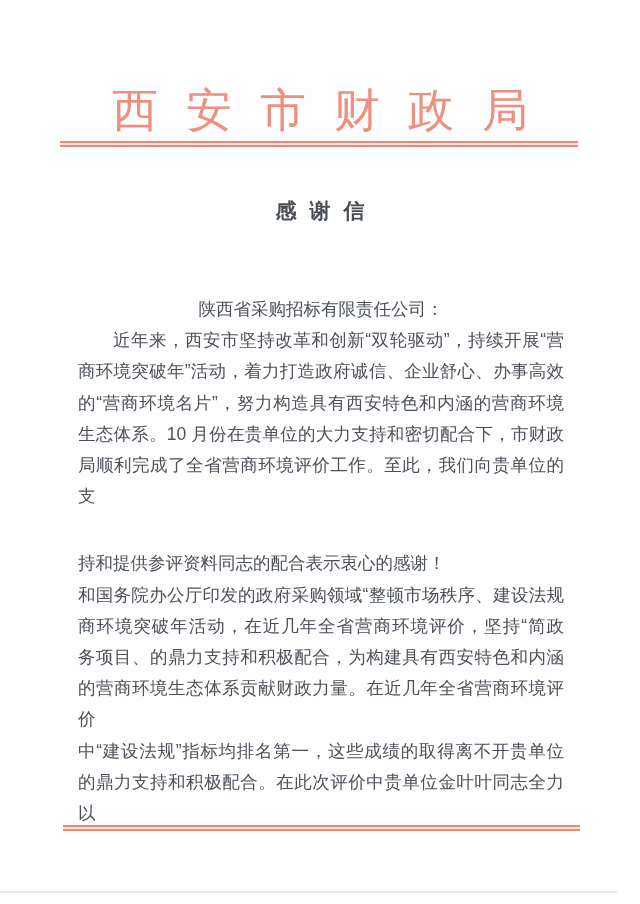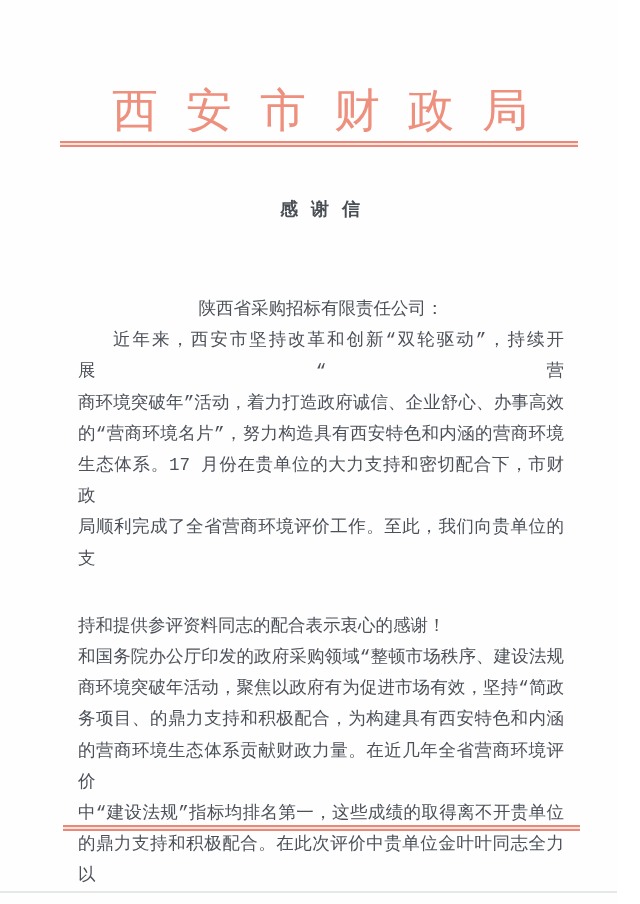--- a/index.html
+++ b/index.html
@@ -6,21 +6,21 @@
     margin: 0;
     padding: 0;
     background: #ffffff;
   }
   .page {
     position: relative;
     width: 617px;
     height: 904px;
     background: #fefefe;
     overflow: hidden;
-    font-family: Liberation Mono, monospace;
+    font-family: Liberation Sans, sans-serif;
   }
   .letterhead {
     position: absolute;
     top: 80px;
     left: 0;
     width: 640px;
     text-align: center;
     font-size: 46px;
     font-weight: 500;
     color: #ed907e;
@@ -45,21 +45,21 @@
     left: 63px;
     width: 517px;
     top: 825px;
   }
   .doc-title {
     position: absolute;
     top: 197px;
     left: 0;
     width: 640px;
     text-align: center;
-    font-size: 18px;
+    font-size: 21px;
     font-weight: bold;
     color: #494e55;
     letter-spacing: 13px;
     padding-left: 13px;
     box-sizing: border-box;
   }
   .letter-body {
     position: absolute;
     top: 294px;
     left: 78px;
@@ -105,28 +105,28 @@
   <div class="doc-title">感谢信</div>
 
   <div class="letter-body">
 
     <div class="salutation">陕西省采购招标有限责任公司：</div>
 
     <div>
       <div class="line indent">近年来，西安市坚持改革和创新“双轮驱动”，持续开展“营</div>
       <div class="line">商环境突破年”活动，着力打造政府诚信、企业舒心、办事高效</div>
       <div class="line">的“营商环境名片”，努力构造具有西安特色和内涵的营商环境</div>
-      <div class="line">生态体系。17 月份在贵单位的大力支持和密切配合下，市财政</div>
+      <div class="line">生态体系。10 月份在贵单位的大力支持和密切配合下，市财政</div>
       <div class="line">局顺利完成了全省营商环境评价工作。至此，我们向贵单位的支</div>
       <div class="line end">持和提供参评资料同志的配合表示衷心的感谢！</div>
     </div>
 
     <div>
       <div class="line">和国务院办公厅印发的政府采购领域“整顿市场秩序、建设法规</div>
-      <div class="line">商环境突破年活动，聚焦以政府有为促进市场有效，坚持“简政</div>
+      <div class="line">商环境突破年活动，在近几年全省营商环境评价，坚持“简政</div>
       <div class="line">务项目、的鼎力支持和积极配合，为构建具有西安特色和内涵</div>
       <div class="line">的营商环境生态体系贡献财政力量。在近几年全省营商环境评价</div>
       <div class="line">中“建设法规”指标均排名第一，这些成绩的取得离不开贵单位</div>
       <div class="line">的鼎力支持和积极配合。在此次评价中贵单位金叶叶同志全力以</div>
     </div>
 
   </div>
 
   <div class="rule-red rule-bottom"></div>
 

